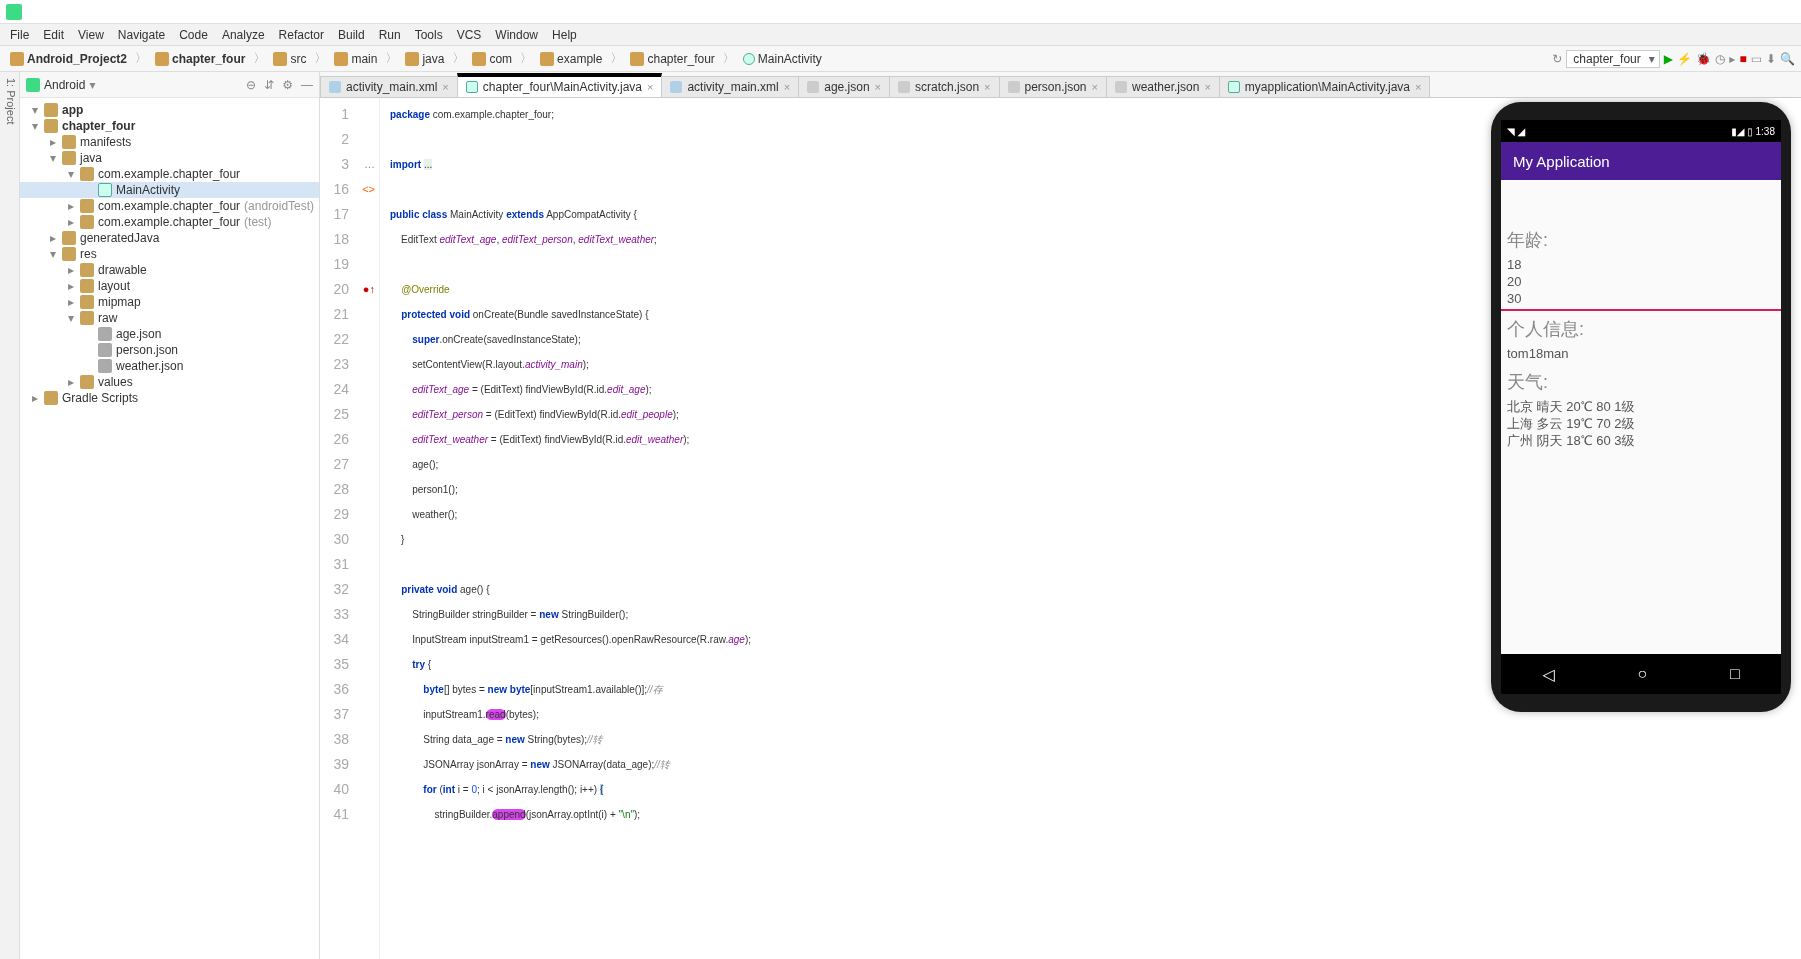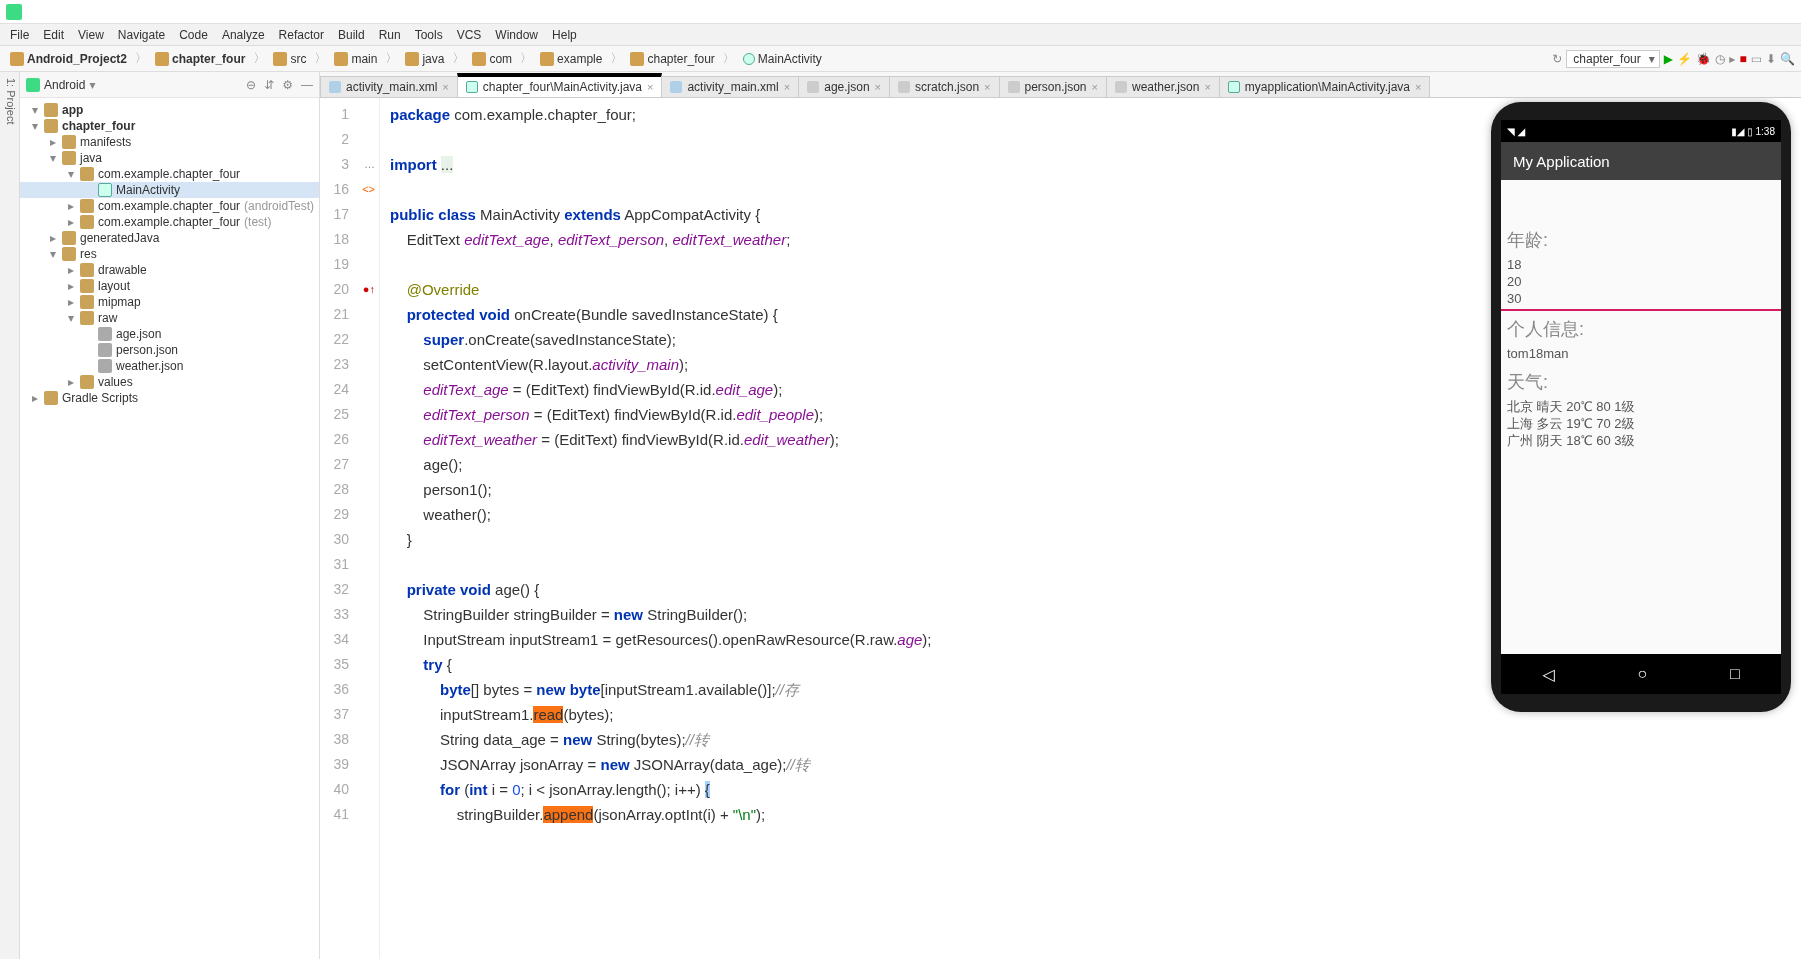--- a/index.html
+++ b/index.html
@@ -38,35 +38,35 @@
 .tab { display:flex; align-items:center; gap:5px; padding:3px 8px; border:1px solid #ccc; border-bottom:none; background:#e9e9e9; margin-right:-1px; font-size:12px; white-space:nowrap; }
 .tab.active { background:#fff; border-top:4px solid #000000; }
 .tab .ticon3 { width:12px; height:12px; border-radius:2px; }
 .tab .close { color:#999; font-size:11px; }
 .ic-xml { background:#b0d0e8; }
 .ic-java { background:#cfe; border:1px solid #5a9; border-radius:50%; }
 .ic-js { background:#ccc; }
 .editor-body { flex:1; display:flex; position:relative; overflow:hidden; }
 .gutter { width:60px; background:#fff; border-right:1px solid #eee; text-align:right; padding:4px 30px 4px 4px; color:#aaa; font-family:Consolas,monospace; font-size:14px; line-height:25px; position:relative; }
 .gutter .mark { position:absolute; right:4px; }
-.code { flex:1; padding:4px 10px; font-family:Consolas,monospace; font-size:15px; line-height:25px; white-space:pre; color:#333; overflow:hidden; }
+.code { flex:1; padding:4px 10px; font-family:Consolas,monospace; font-size:10px; line-height:25px; white-space:pre; color:#333; overflow:hidden; }
 .kw { color:#0033b3; font-weight:bold; }
 .ann { color:#808000; }
 .str { color:#067d17; }
 .fld { color:#871094; font-style:italic; }
 .cls { color:#333; }
 .cmt { color:#8c8c8c; font-style:italic; }
 .num { color:#1750eb; }
 .hl { background:#e8f2e8; }
-.hl2 { background:#f97316; }
+.hl2 { background:#d946ef;border-radius:8px; }
 .sel { background:#a6d2ff; }
 .emulator { position:absolute; right:10px; top:4px; width:300px; height:610px; background:#1a1a1a; border-radius:30px; padding:18px 10px; box-shadow:0 0 8px rgba(0,0,0,0.3); }
 .emu-screen { width:100%; height:100%; background:#fafafa; display:flex; flex-direction:column; }
 .emu-status { height:22px; background:#000; color:#fff; display:flex; justify-content:space-between; align-items:center; padding:0 6px; font-size:10px; }
-.emu-appbar { height:38px; background:#404040; color:#fff; display:flex; align-items:center; padding:0 12px; font-size:15px; font-weight:500; }
+.emu-appbar { height:38px; background:#4c1d95; color:#fff; display:flex; align-items:center; padding:0 12px; font-size:15px; font-weight:500; }
 .emu-content { flex:1; padding:0; font-size:14px; color:#555; overflow:auto;margin-top:44px; }
 .emu-label { font-size:18px; color:#888; padding:4px 6px; }
 .emu-text { padding:0 6px 2px; font-size:13px; line-height:17px; border-bottom:2px solid #d81b60; margin-bottom:2px; }
 .emu-text.noborder { border-bottom:none; }
 .emu-nav { height:40px; background:#000; display:flex; justify-content:space-around; align-items:center; color:#fff; font-size:16px; }
 </style>
 </head>
 <body>
 
 <div class="titlebar">

